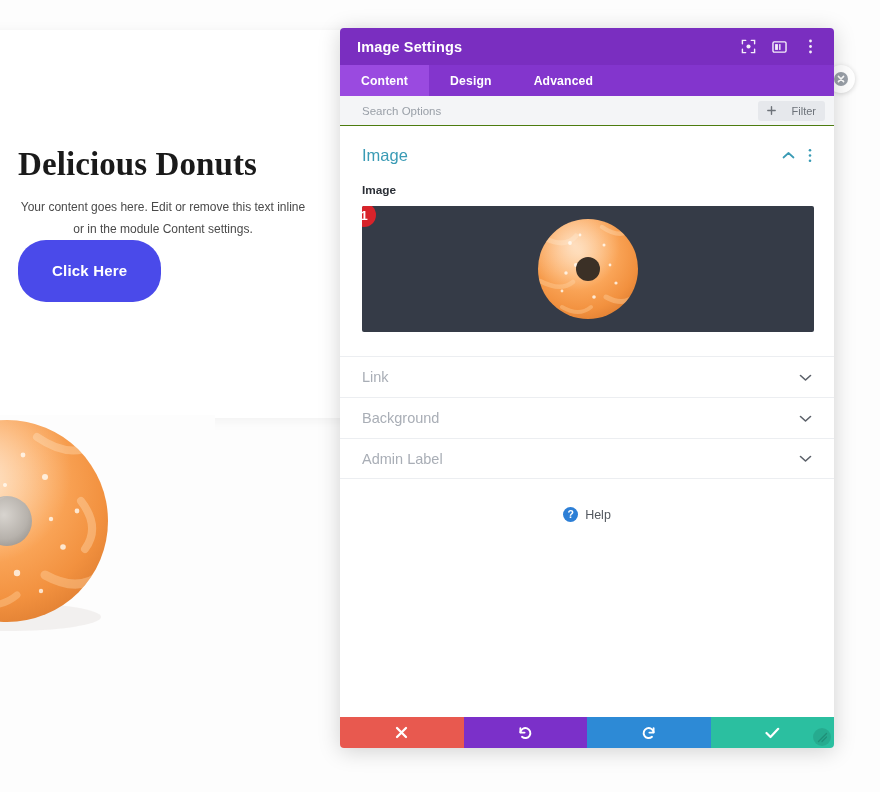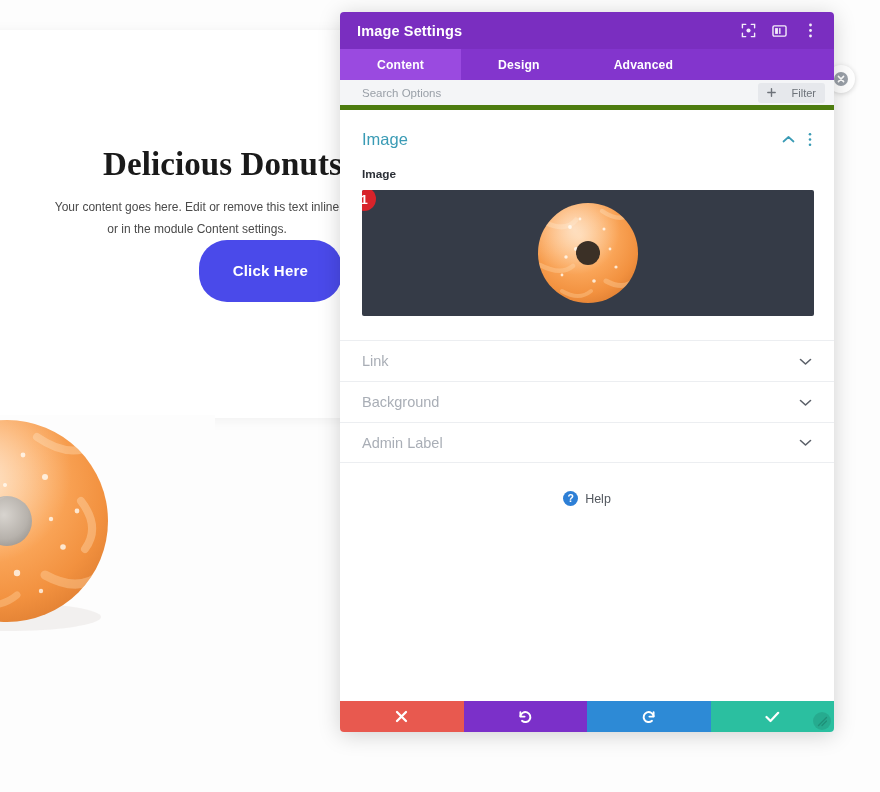--- a/index.html
+++ b/index.html
@@ -39,21 +39,21 @@
   }
 
   .card-inner {
     position: absolute;
     left: 40px;
     top: 0;
     width: 360px;
     height: 388px;
     display: flex;
     flex-direction: column;
-    align-items: flex-end;
+    align-items: flex-start;
     justify-content: center;
     padding: 0 18px;
   }
 
   .headline {
     font-family: "Liberation Serif", serif;
     font-size: 33px;
     font-weight: 700;
     color: #1a1a1a;
     letter-spacing: 0.1px;
@@ -112,21 +112,21 @@
     justify-content: center;
     cursor: pointer;
     z-index: 3;
   }
   .float-close svg { display:block; }
 
   
   .settings-panel {
     position: absolute;
     left: 340px;
-    top: 12px;
+    top: 28px;
     width: 494px;
     height: 720px;
     background: #ffffff;
     border-radius: 4px;
     box-shadow: 0 3px 22px rgba(0,0,0,0.18);
     overflow: hidden;
     display: flex;
     flex-direction: column;
     z-index: 5;
   }
@@ -158,33 +158,33 @@
     height: 31px;
     background: #8335cd;
     display: flex;
     align-items: stretch;
     flex: 0 0 auto;
   }
   .tab {
     display: flex;
     align-items: center;
     justify-content: center;
-    padding: 0 37px;
+    padding: 0 21px;
     color: #ffffff;
     font-size: 12.2px;
     font-weight: 700;
     letter-spacing: 0.15px;
     cursor: pointer;
   }
   .tab.active { background: #9a4ae0; }
 
   .search-row {
     height: 30px;
     background: #f4f5f7;
-    border-bottom: 5px solid #4d7c0f;
+    border-bottom: 1px solid #4d7c0f;
     display: flex;
     align-items: center;
     padding: 0 9px 0 22px;
     flex: 0 0 auto;
   }
   .search-input {
     flex: 1 1 auto;
     border: none;
     background: transparent;
     outline: none;

